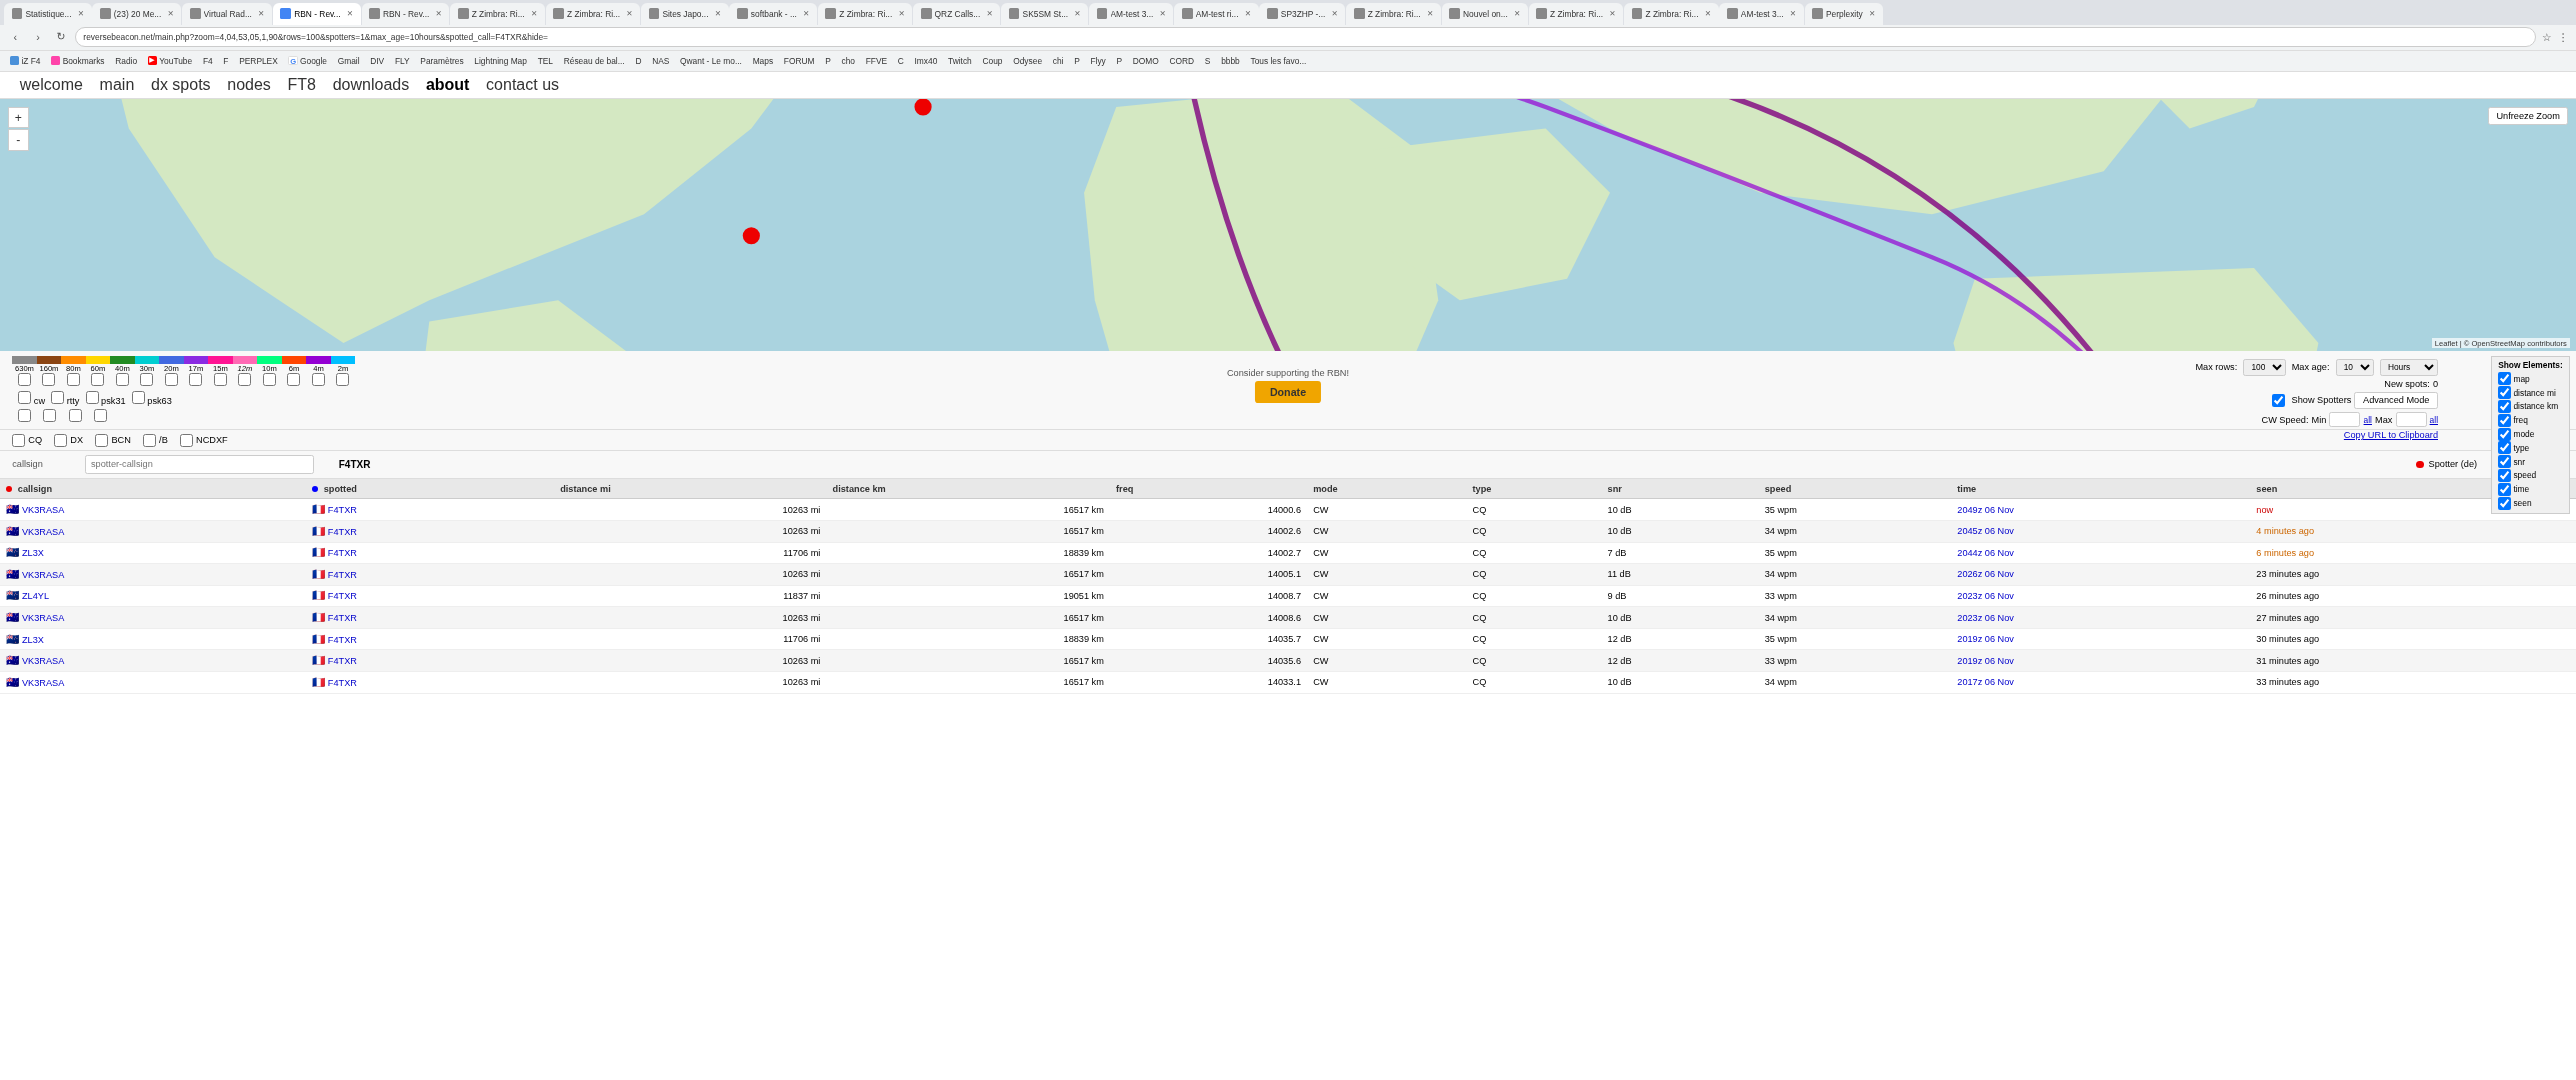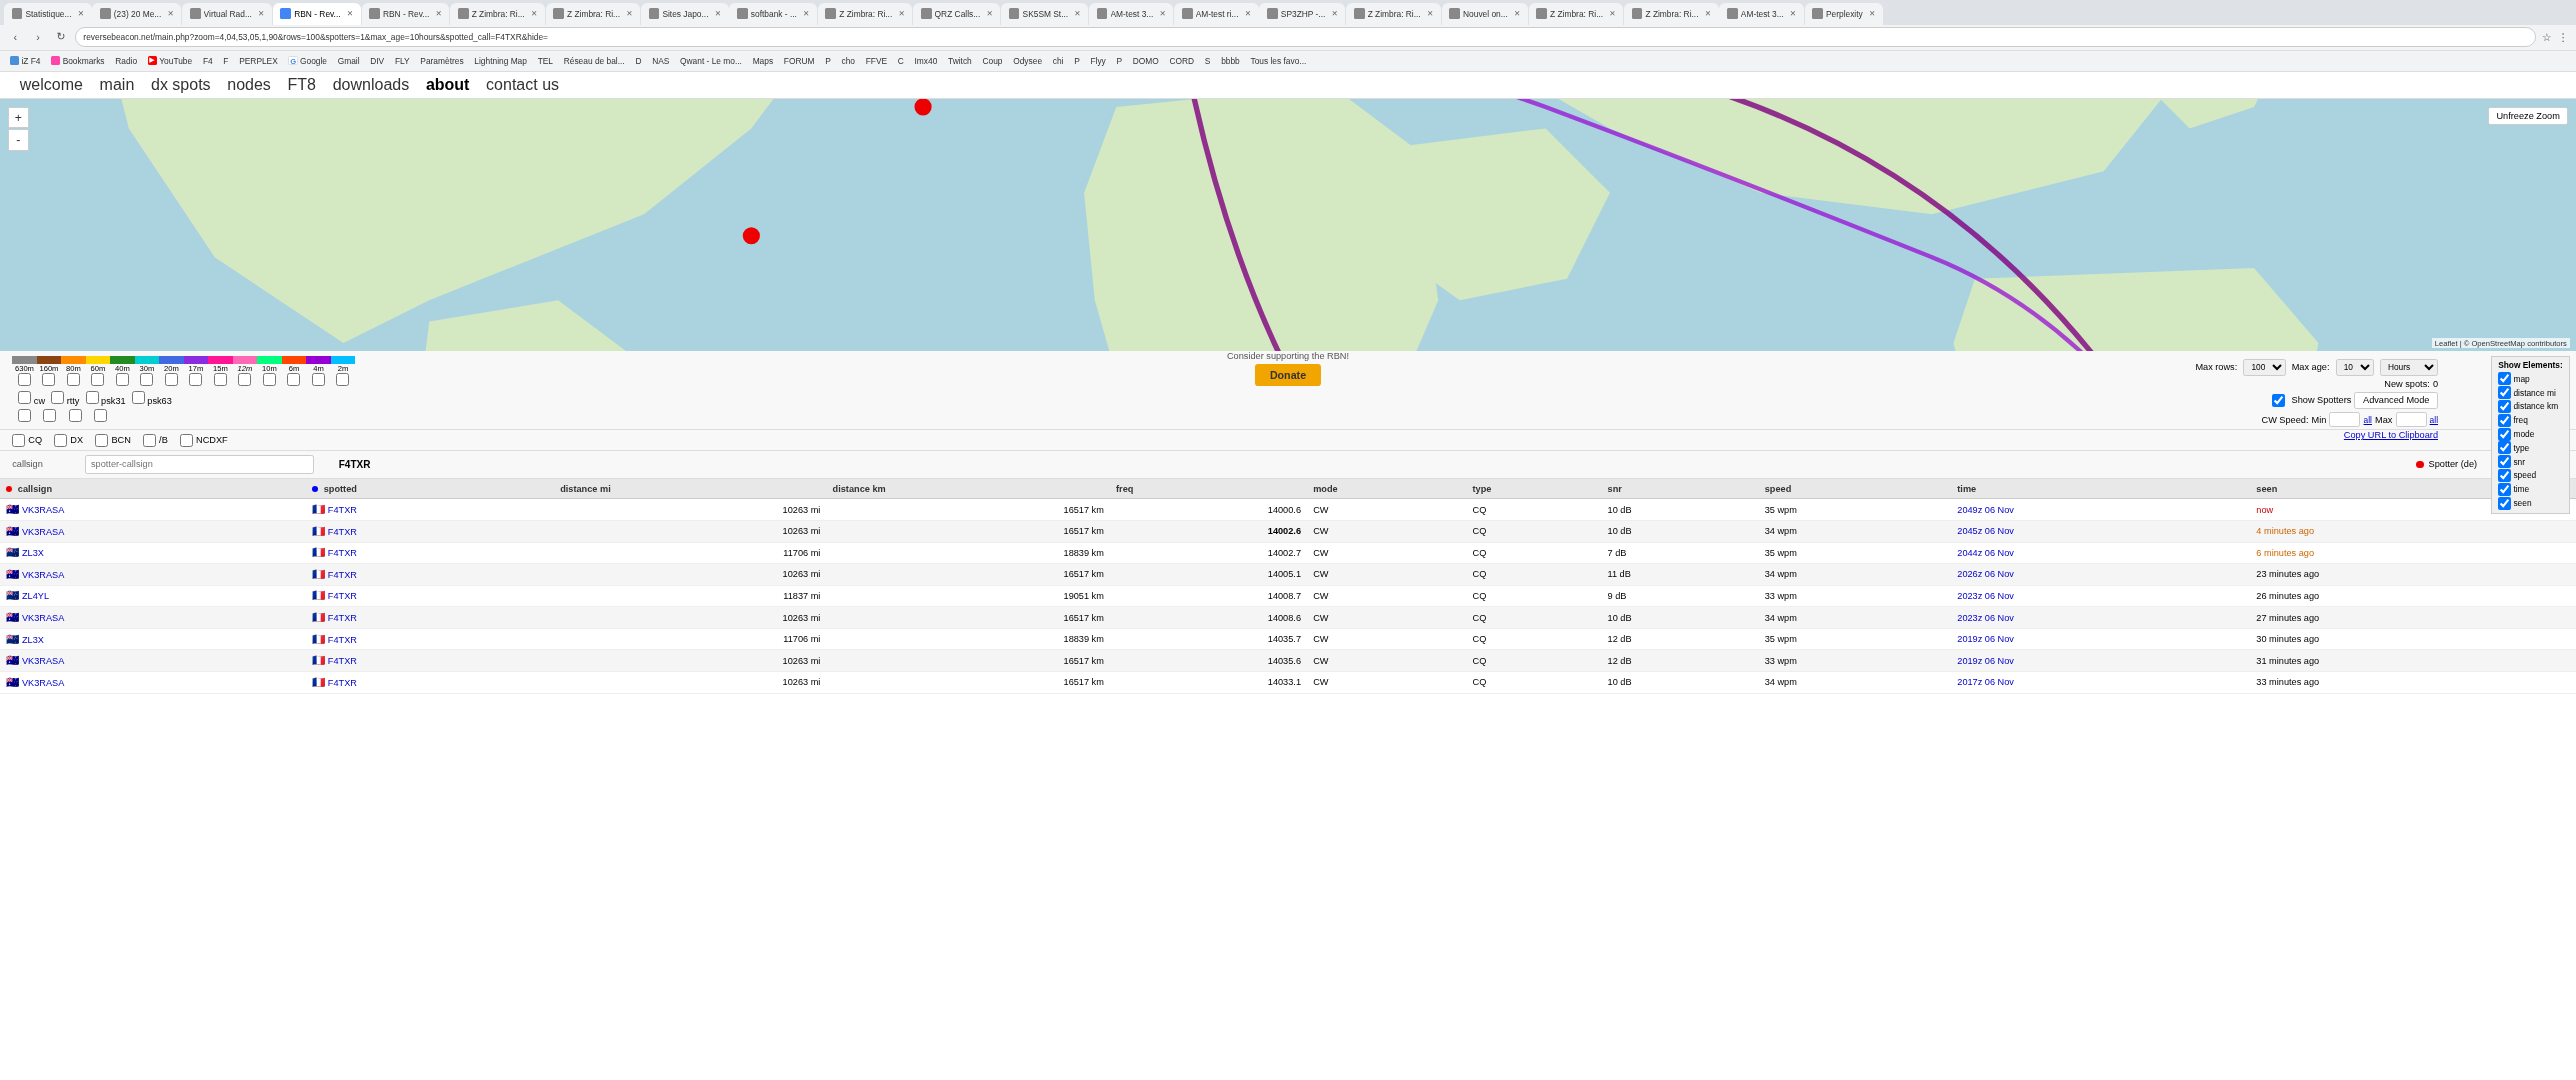--- a/index.html
+++ b/index.html
@@ -669,21 +669,21 @@
     </div>
 
     <div style="display:flex; gap:12.2px; margin-top:3.1px; font-size:9.2px; padding-left:6.1px;">
       <input type="checkbox" style="">
       <input type="checkbox" style="">
       <input type="checkbox" style="">
       <input type="checkbox" style="">
     </div>
   </div>
 
-  <div style="position:absolute; top:0; left:50%; transform:translateX(-50%); display:flex; flex-direction:column; align-items:center; gap:3.1px;">
+  <div style="position:absolute; top:17px; left:50%; transform:translateX(-50%); display:flex; flex-direction:column; align-items:center; gap:3.1px;">
     <span style="font-size:9.2px; color:#555;">Consider supporting the RBN!</span>
     <button class="donate-btn">Donate</button>
   </div>
 
   <div style="position:absolute; top:7.6px; right:138px; display:flex; flex-direction:column; gap:3.1px; align-items:flex-end; font-size:9.2px;">
     <div style="display:flex; align-items:center; gap:6.1px;">
       <span>Max rows:</span>
       <select class="control-select">
         <option>100</option>
         <option>50</option>
@@ -843,21 +843,21 @@
     <td>
       <span style="font-size:10.7px;">🇦🇺</span>
       <a class="callsign-link">VK3RASA</a>
     </td>
     <td>
       <span style="font-size:10.7px;">🇫🇷</span>
       <a class="callsign-link">F4TXR</a>
     </td>
     <td style="text-align:right;">10263 mi</td>
     <td style="text-align:right;">16517 km</td>
-    <td style="text-align:right;font-weight:bold;">14002.6</td>
+    <td style="text-align:right;">14002.6</td>
     <td>CW</td>
     <td>CQ</td>
     <td>10 dB</td>
     <td>34 wpm</td>
     <td class="time-blue">2045z 06 Nov</td>
     <td class="seen-orange">4 minutes ago</td>
   </tr>
         <tr>
     <td>
       <span style="font-size:10.7px;">🇳🇿</span>

